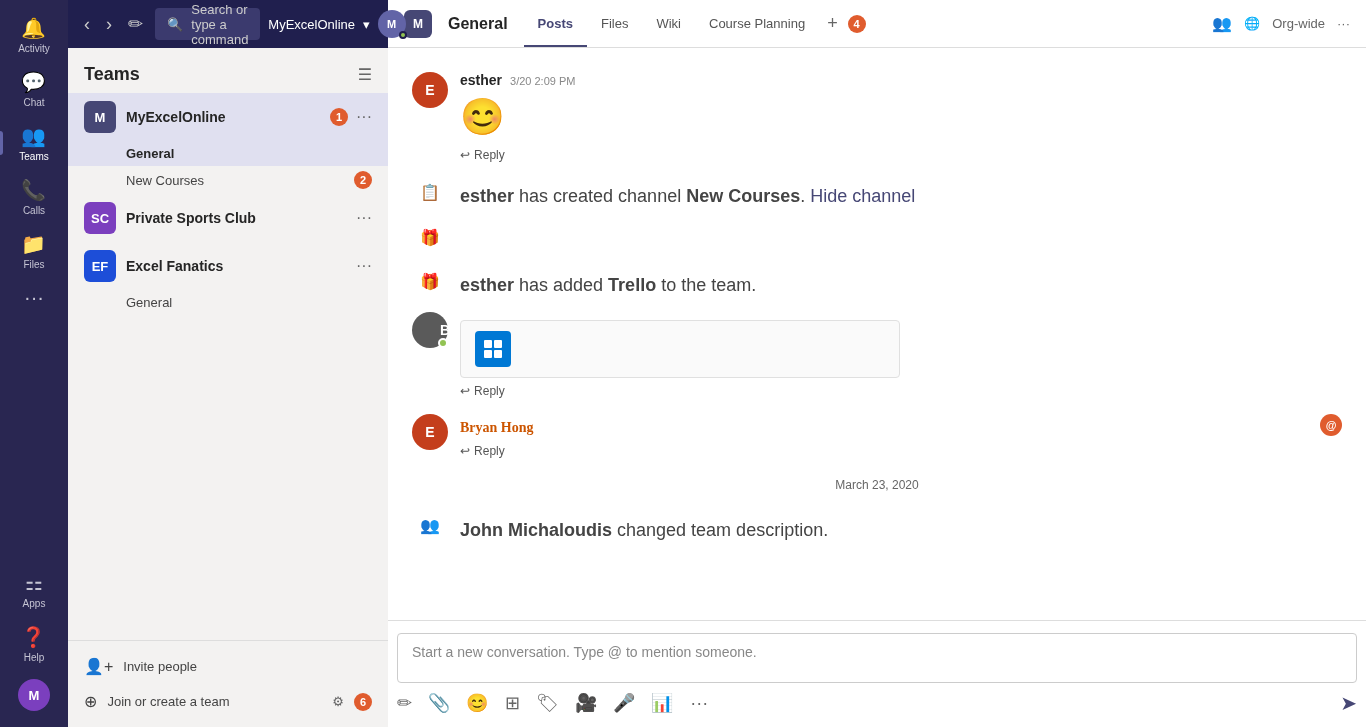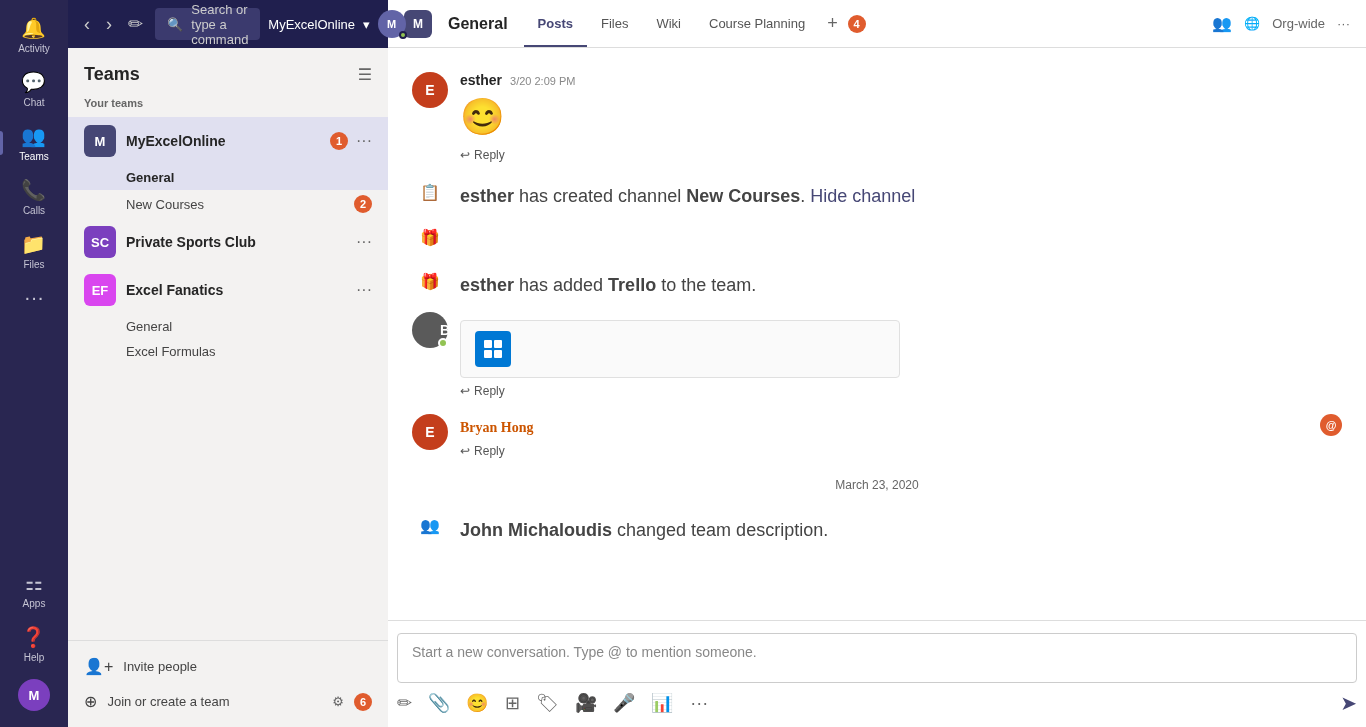--- a/index.html
+++ b/index.html
@@ -364,21 +364,20 @@
       <span>□</span>
       <span>×</span>
     </div>
   </div>
 
   <div style="flex:1;overflow-y:auto;display:flex;flex-direction:column;">
     <div class="sidebar-header">
       <span class="sidebar-title">Teams</span>
       <span class="sidebar-filter-btn">☰</span>
     </div>
-    <div class="your-teams-label">Your teams</div>
 
     <div class="team-item active">
       <div class="team-avatar" style="background:#464775;">
         <span>M</span>
       </div>
       <span class="team-name">MyExcelOnline</span>
 
       <div style="position:relative;margin-right:8px;">
         <span style="background:#e05c2e;color:#fff;border-radius:50%;width:18px;height:18px;display:flex;align-items:center;justify-content:center;font-size:11px;font-weight:700;">1</span>
       </div>
@@ -398,31 +397,28 @@
 
     <div class="team-item">
       <div class="team-avatar" style="background:#7b3fbe;">
         <span>SC</span>
       </div>
       <span class="team-name">Private Sports Club</span>
       <span class="team-more">···</span>
     </div>
 
     <div class="team-item">
-      <div class="team-avatar" style="background:#d946ef;text-align:center;">
+      <div class="team-avatar" style="background:#1d4ed8;text-align:center;">
         <span>EF</span>
       </div>
       <span class="team-name">Excel Fanatics</span>
       <span class="team-more">···</span>
     </div>
     <div class="channel-item">
       <span>General</span>
-    </div>
-    <div class="channel-item">
-      <span>Excel Formulas</span>
     </div>
 
     <div class="sidebar-footer">
       <div class="sidebar-footer-item">
         <span style="font-size:16px;">👤+</span>
         <span>Invite people</span>
       </div>
       <div class="sidebar-footer-item">
         <span style="font-size:16px;">⊕</span>
         <span>Join or create a team</span>

